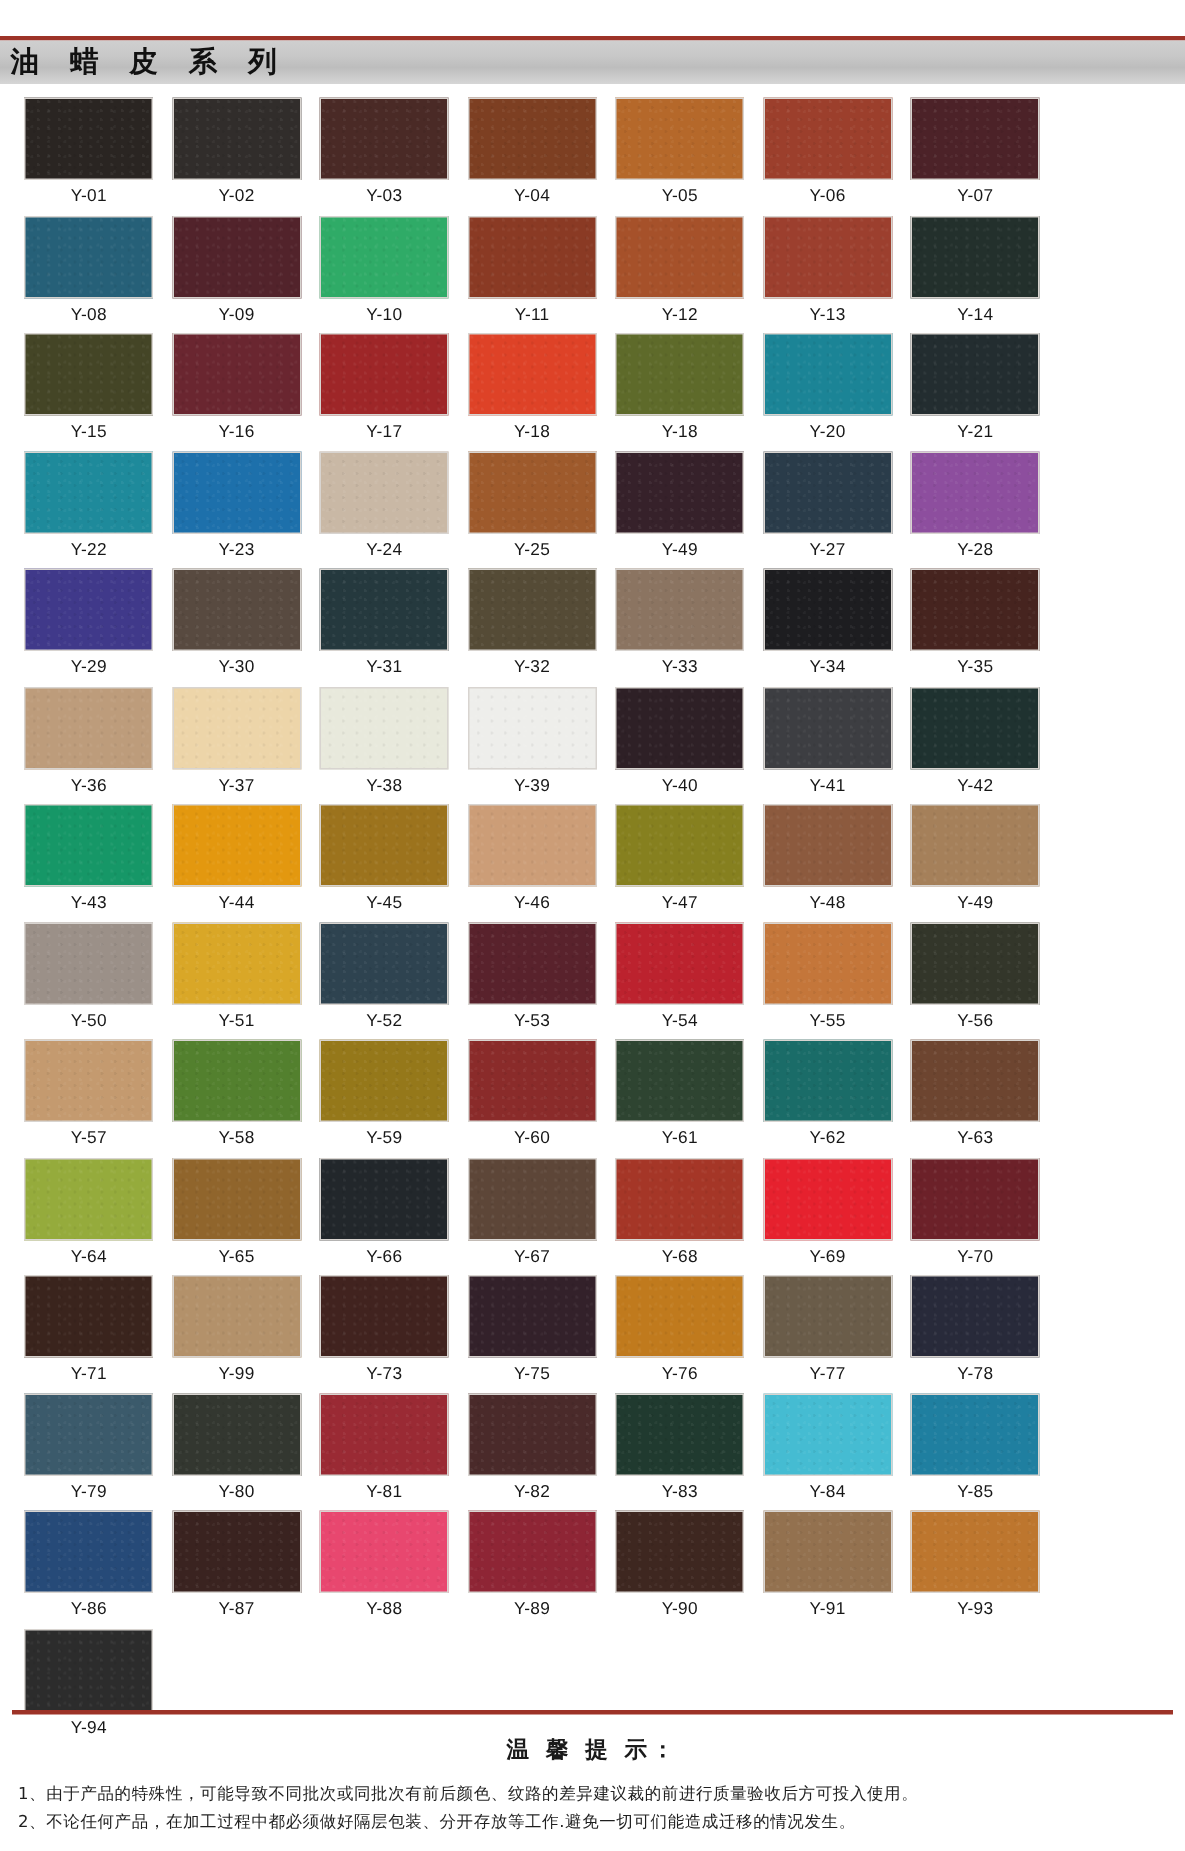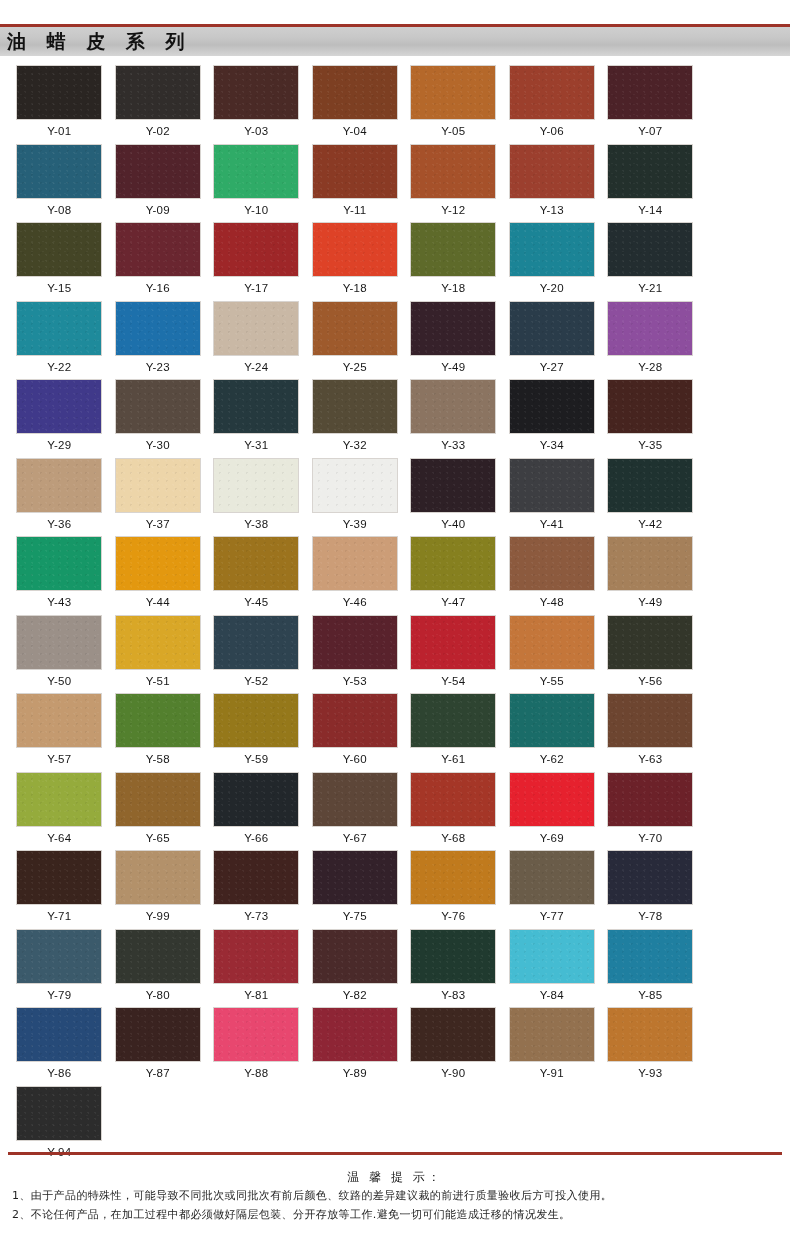--- a/index.html
+++ b/index.html
@@ -97,25 +97,26 @@
     padding: 0 8px 10px 8px;
     box-sizing: border-box;
   }
   .footer-rule {
     height: 3px;
     background: #9d3328;
     margin-bottom: 14px;
   }
   .footer-title {
     text-align: center;
-    font-size: 12px;
-    font-weight: normal;
+    font-size: 15px;
+    font-weight: bold;
     letter-spacing: 3px;
     color: #1a1a1a;
     font-family: "DejaVu Sans", "Liberation Sans", sans-serif;
+    margin-bottom: 10px;
   }
   .footer-note {
     font-size: 11px;
     color: #1f1f1f;
     line-height: 1.75;
     letter-spacing: 0.4px;
     font-family: "DejaVu Sans", "Liberation Sans", sans-serif;
     padding-left: 4px;
   }
 </style>

